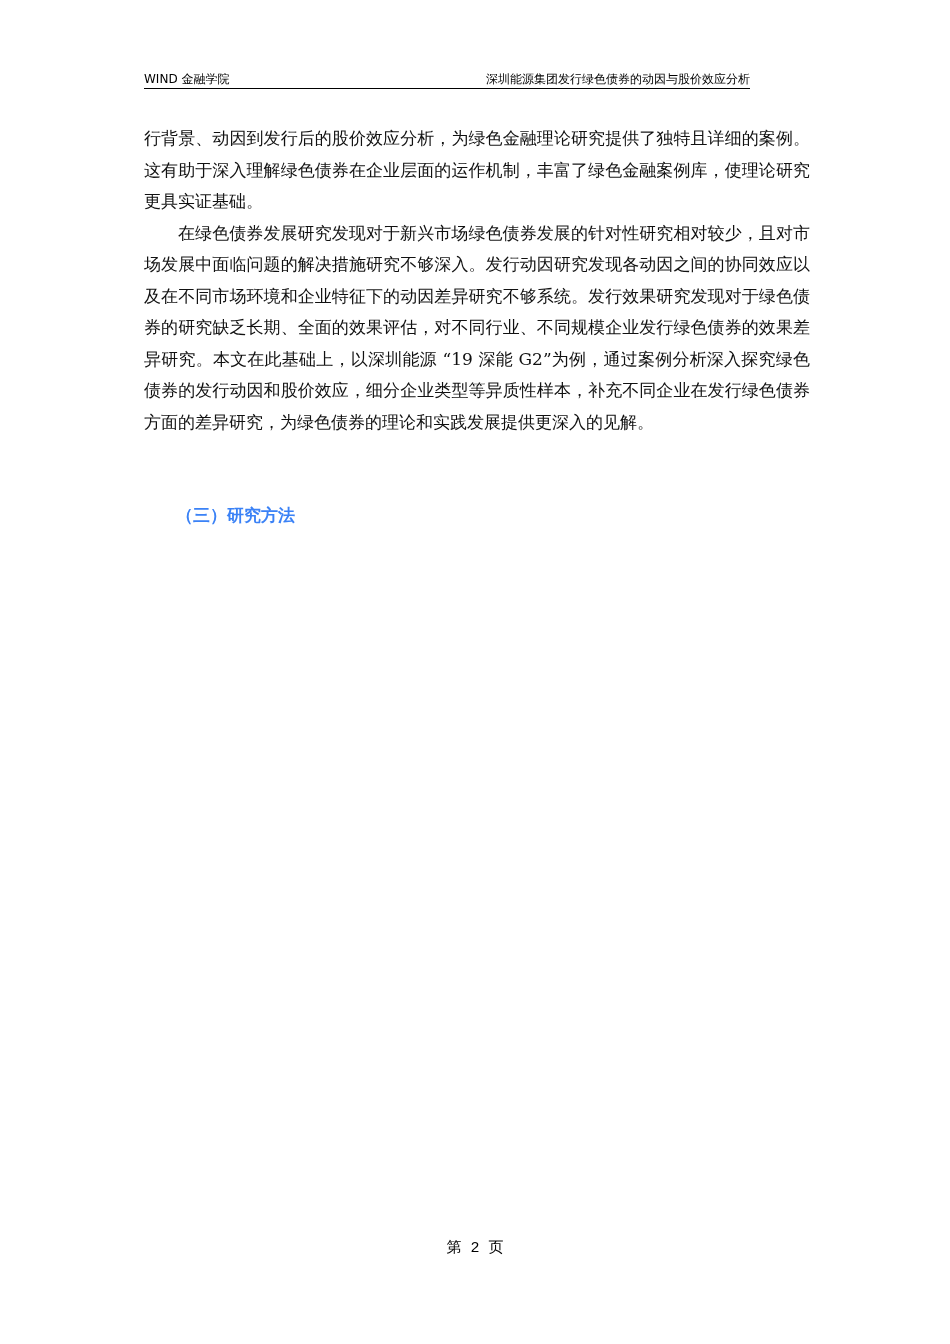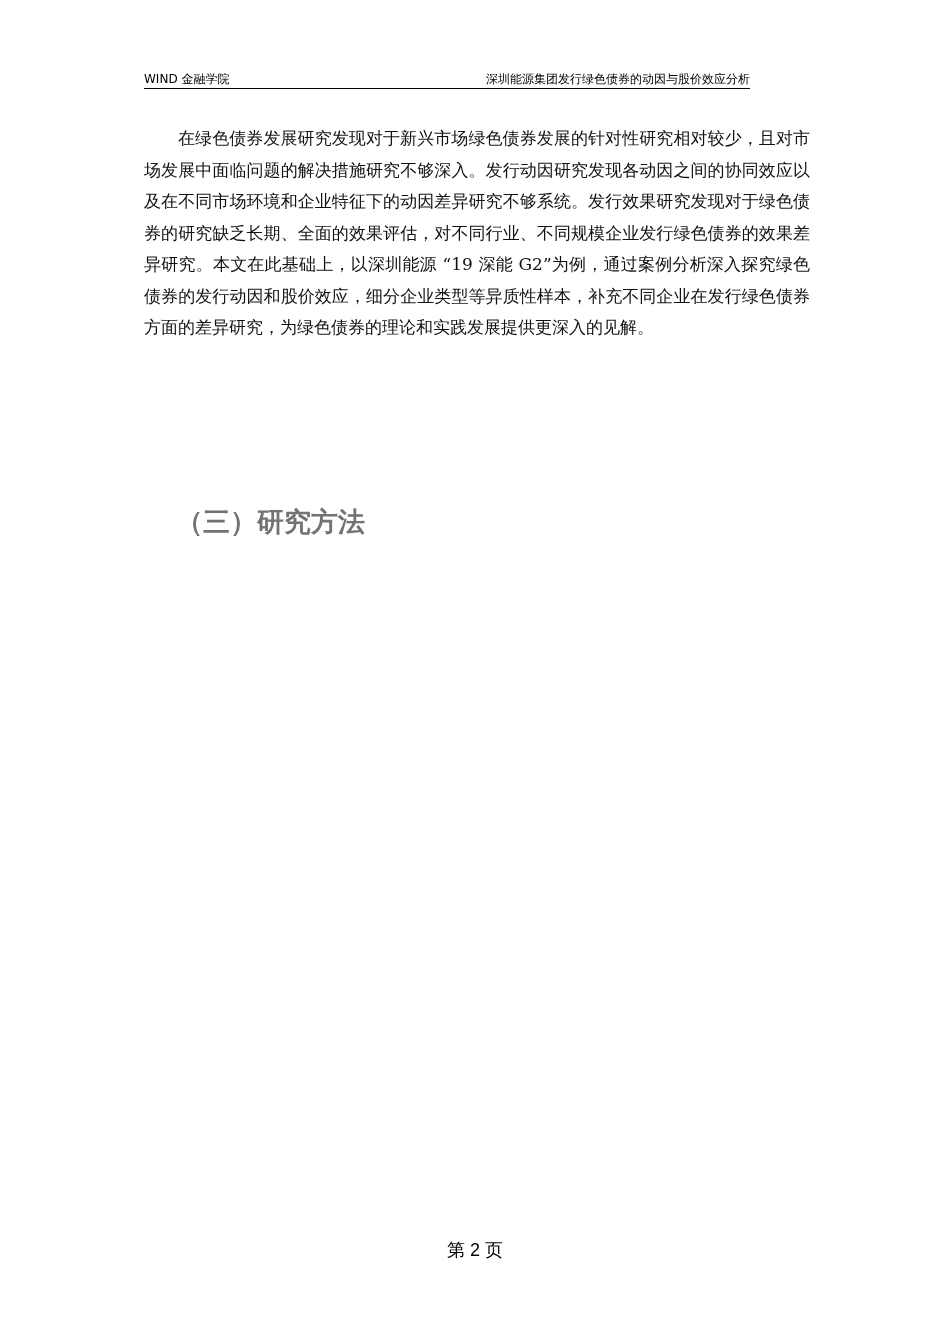--- a/index.html
+++ b/index.html
@@ -14,38 +14,39 @@
     .header .right { position: absolute; right: 0; top: 1px; }
     .body-text {
       position: absolute; left: 144px; width: 666px;
       font-family: "DejaVu Serif", serif; font-size: 17px; color: #111;
       line-height: 31.5px; text-align: justify; text-justify: inter-character;
     }
     .body-text p { margin: 0; text-indent: 34px; }
     .body-text p.noindent { text-indent: 0; }
     .heading {
       position: absolute; left: 176px; top: 504px;
-      font-family: "DejaVu Sans", sans-serif; font-size: 27px; font-weight: bold; color: #737373;
+      font-family: "DejaVu Sans", sans-serif; font-size: 17px; font-weight: bold; color: #3b82f6;
     }
     .footer {
       position: absolute; left: 0; width: 950px; top: 1238px; text-align: center;
-      font-family: Liberation Sans, sans-serif; font-size: 18px; color: #000;
+      font-family: Liberation Mono, monospace; font-size: 15px; color: #000;
     }
   </style>
 </head>
 <body>
 
 <div class="page">
 
   <div class="header">
     <span class="left">WIND 金融学院</span>
     <span class="right">深圳能源集团发行绿色债券的动因与股价效应分析</span>
   </div>
 
   <div class="body-text" style="top:123px;">
+    <p class="noindent">行背景、动因到发行后的股价效应分析，为绿色金融理论研究提供了独特且详细的案例。这有助于深入理解绿色债券在企业层面的运作机制，丰富了绿色金融案例库，使理论研究更具实证基础。</p>
     <p>在绿色债券发展研究发现对于新兴市场绿色债券发展的针对性研究相对较少，且对市场发展中面临问题的解决措施研究不够深入。发行动因研究发现各动因之间的协同效应以及在不同市场环境和企业特征下的动因差异研究不够系统。发行效果研究发现对于绿色债券的研究缺乏长期、全面的效果评估，对不同行业、不同规模企业发行绿色债券的效果差异研究。本文在此基础上，以深圳能源 “19 深能 G2”为例，通过案例分析深入探究绿色债券的发行动因和股价效应，细分企业类型等异质性样本，补充不同企业在发行绿色债券方面的差异研究，为绿色债券的理论和实践发展提供更深入的见解。</p>
   </div>
 
   <div class="heading">（三）研究方法</div>
 
   <div class="body-text" style="top:569px;">
   </div>
 
   <div class="footer">第 2 页</div>
 

